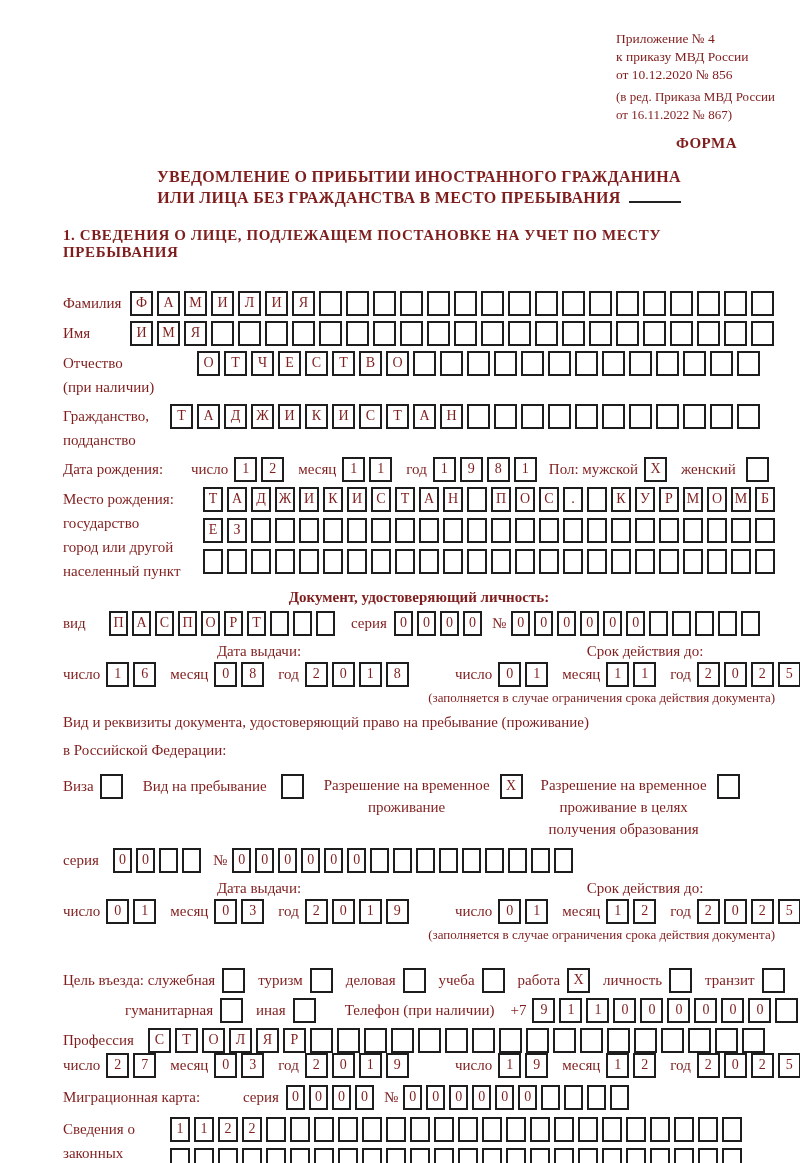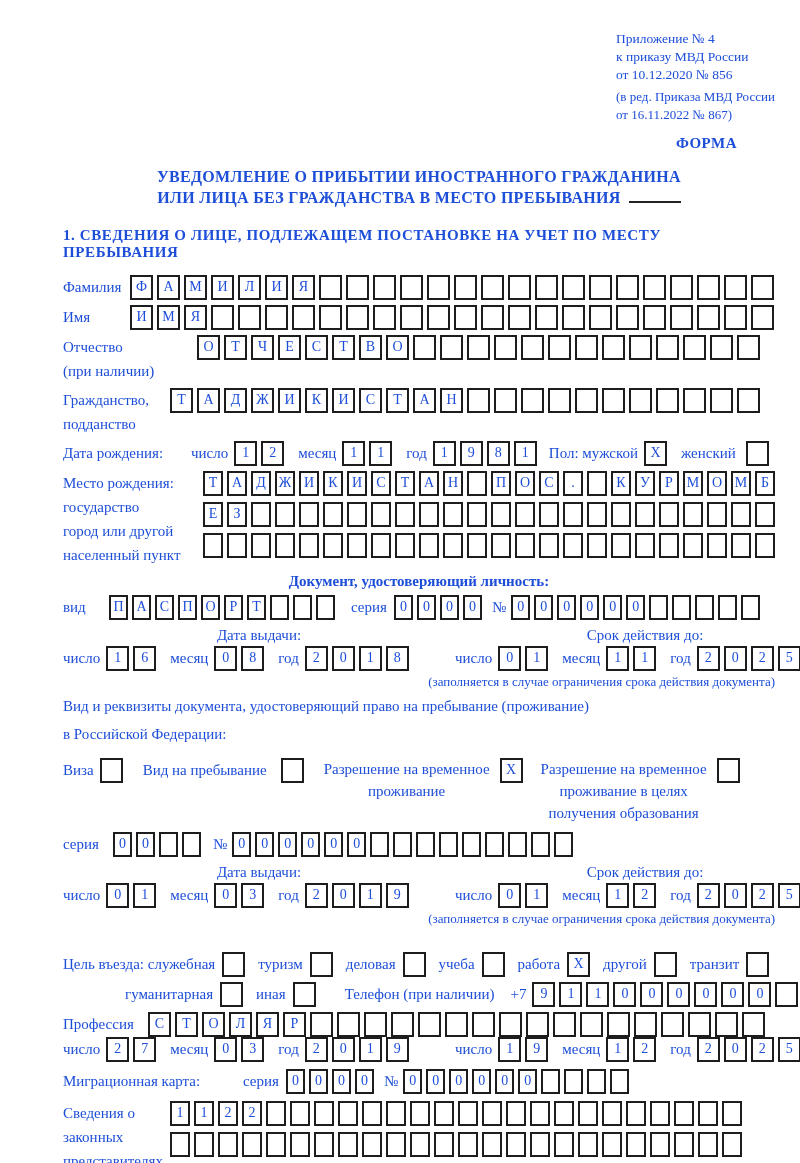--- a/index.html
+++ b/index.html
@@ -1,18 +1,18 @@
 <!DOCTYPE html>
 <html><head>
 <meta charset="utf-8">
 <style>
   html,body{margin:0;padding:0;background:#fff;}
   .page{
     width:800px;height:1163px;box-sizing:border-box;overflow:hidden;
-    padding:30px 25px 10px 63px;background:#fff;color:#1d4ed8;
+    padding:30px 25px 10px 63px;background:#fff;color:#7f1d1d;
     font-family:"Liberation Serif","DejaVu Serif",serif;font-size:15px;
   }
   .appendix{margin-left:553px;width:170px;font-size:13.5px;line-height:1.32;}
   .appendix .edition{margin-top:5px;font-size:13px;}
   .forma{margin-top:12px;padding-right:38px;text-align:right;font-weight:bold;font-size:15px;letter-spacing:.5px;}
   .title{margin-top:14px;text-align:center;font-weight:bold;font-size:16px;line-height:1.35;letter-spacing:.3px;}
   .blank{display:inline-block;width:52px;border-bottom:2px solid #222;height:14px;margin-left:8px;vertical-align:baseline;}
   .sec-heading{margin-top:18px;font-weight:bold;font-size:15px;letter-spacing:.6px;}
   .row{display:flex;align-items:center;margin-top:5px;flex-wrap:nowrap;}
   .rowt{display:flex;align-items:flex-start;margin-top:5px;flex-wrap:nowrap;}
@@ -57,21 +57,21 @@
 
   <div class="forma">ФОРМА</div>
 
   <div class="title">
     <div>УВЕДОМЛЕНИЕ О ПРИБЫТИИ ИНОСТРАННОГО ГРАЖДАНИНА</div>
     <div><span>ИЛИ ЛИЦА БЕЗ ГРАЖДАНСТВА В МЕСТО ПРЕБЫВАНИЯ</span><span class="blank"></span></div>
   </div>
 
   <div class="sec-heading">1. СВЕДЕНИЯ О ЛИЦЕ, ПОДЛЕЖАЩЕМ ПОСТАНОВКЕ НА УЧЕТ ПО МЕСТУ ПРЕБЫВАНИЯ</div>
 
-  <div class="row" style="margin-top:14px">
+  <div class="row" style="margin-top:30px">
     <span class="lbl" style="width:67px">Фамилия</span>
     <span class="cells">
         <span class="cell">Ф</span>
         <span class="cell">А</span>
         <span class="cell">М</span>
         <span class="cell">И</span>
         <span class="cell">Л</span>
         <span class="cell">И</span>
         <span class="cell">Я</span>
         <span class="cell"></span>
@@ -505,21 +505,21 @@
         <span class="cell"></span>
       </span>
     <span class="lbl">учеба</span>
     <span class="cells mlr">
         <span class="cell"></span>
       </span>
     <span class="lbl">работа</span>
     <span class="cells mlr">
         <span class="cell">X</span>
       </span>
-    <span class="lbl">другой</span>
+    <span class="lbl">личность</span>
     <span class="cells mlr">
         <span class="cell"></span>
       </span>
     <span class="lbl">транзит</span>
     <span class="cells mlr">
         <span class="cell"></span>
       </span>
   </div>
 
   <div class="row">

